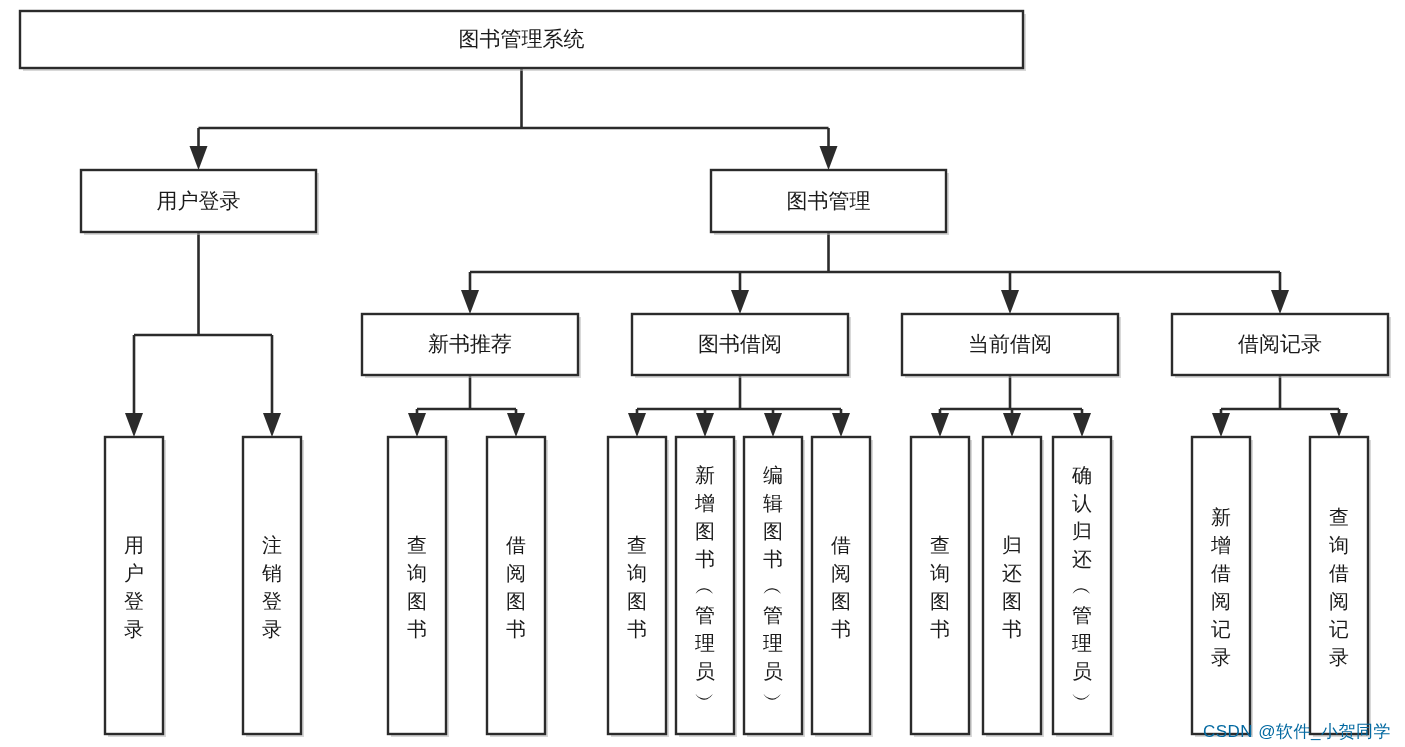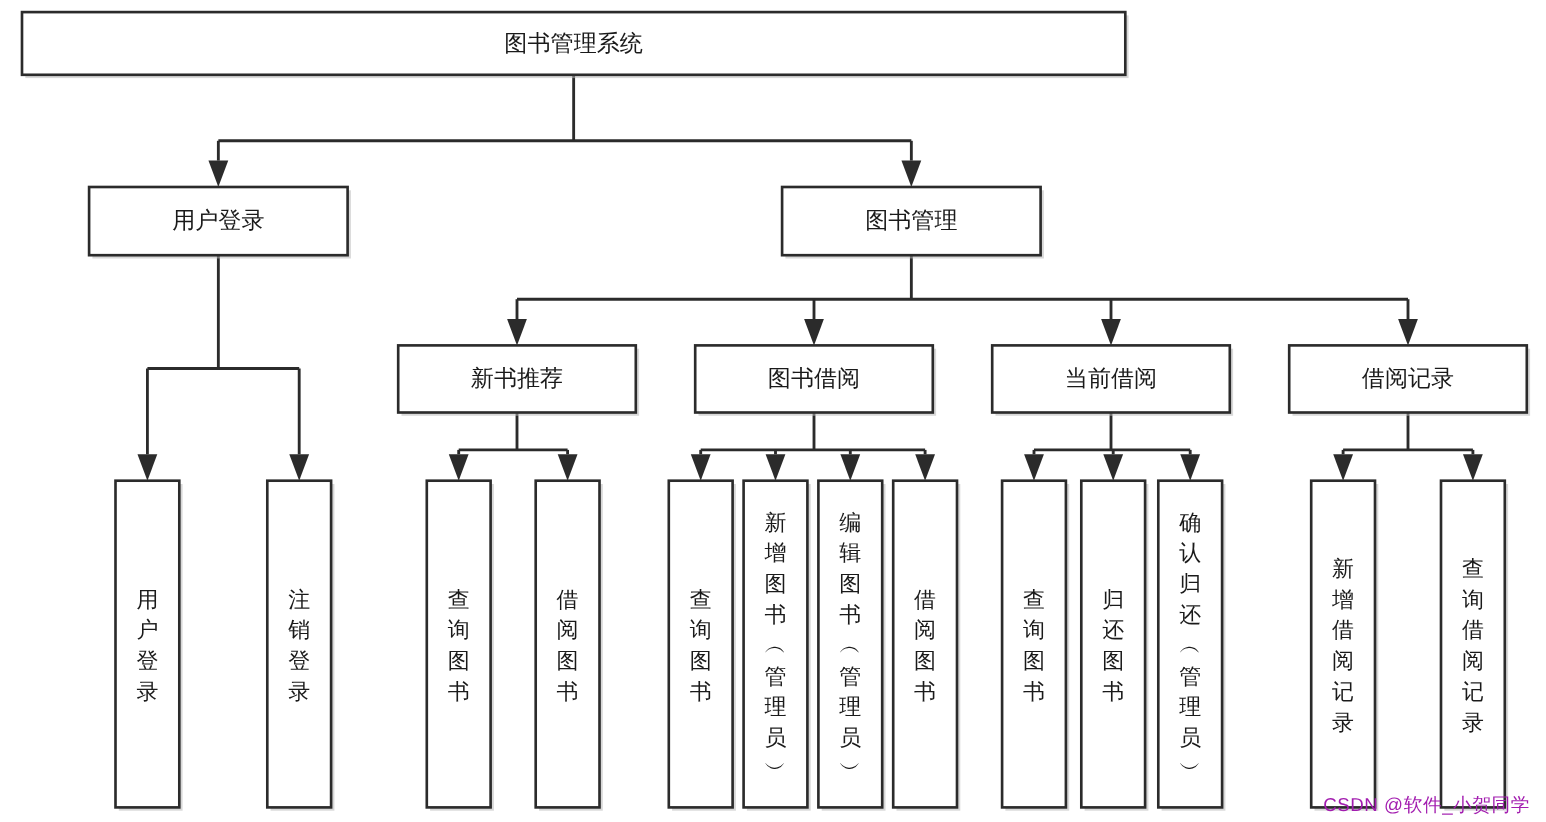--- a/index.html
+++ b/index.html
@@ -56,21 +56,21 @@
     font-size: 20px;
     fill: #1a1a1a;
     text-anchor: middle;
   }
   .watermark {
     position: absolute;
     right: 14px;
     bottom: 4px;
     font-family: "Liberation Sans", "DejaVu Sans", sans-serif;
     font-size: 17px;
-    color: #a21caf;
+    color: #0369a1;
     letter-spacing: 0.5px;
     white-space: nowrap;
     pointer-events: none;
   }
 </style>
 </head>
 <body>
 
 <div id="diagram-root">
   <svg id="tree-svg" viewBox="0 0 1405 747" xmlns="http://www.w3.org/2000/svg">

